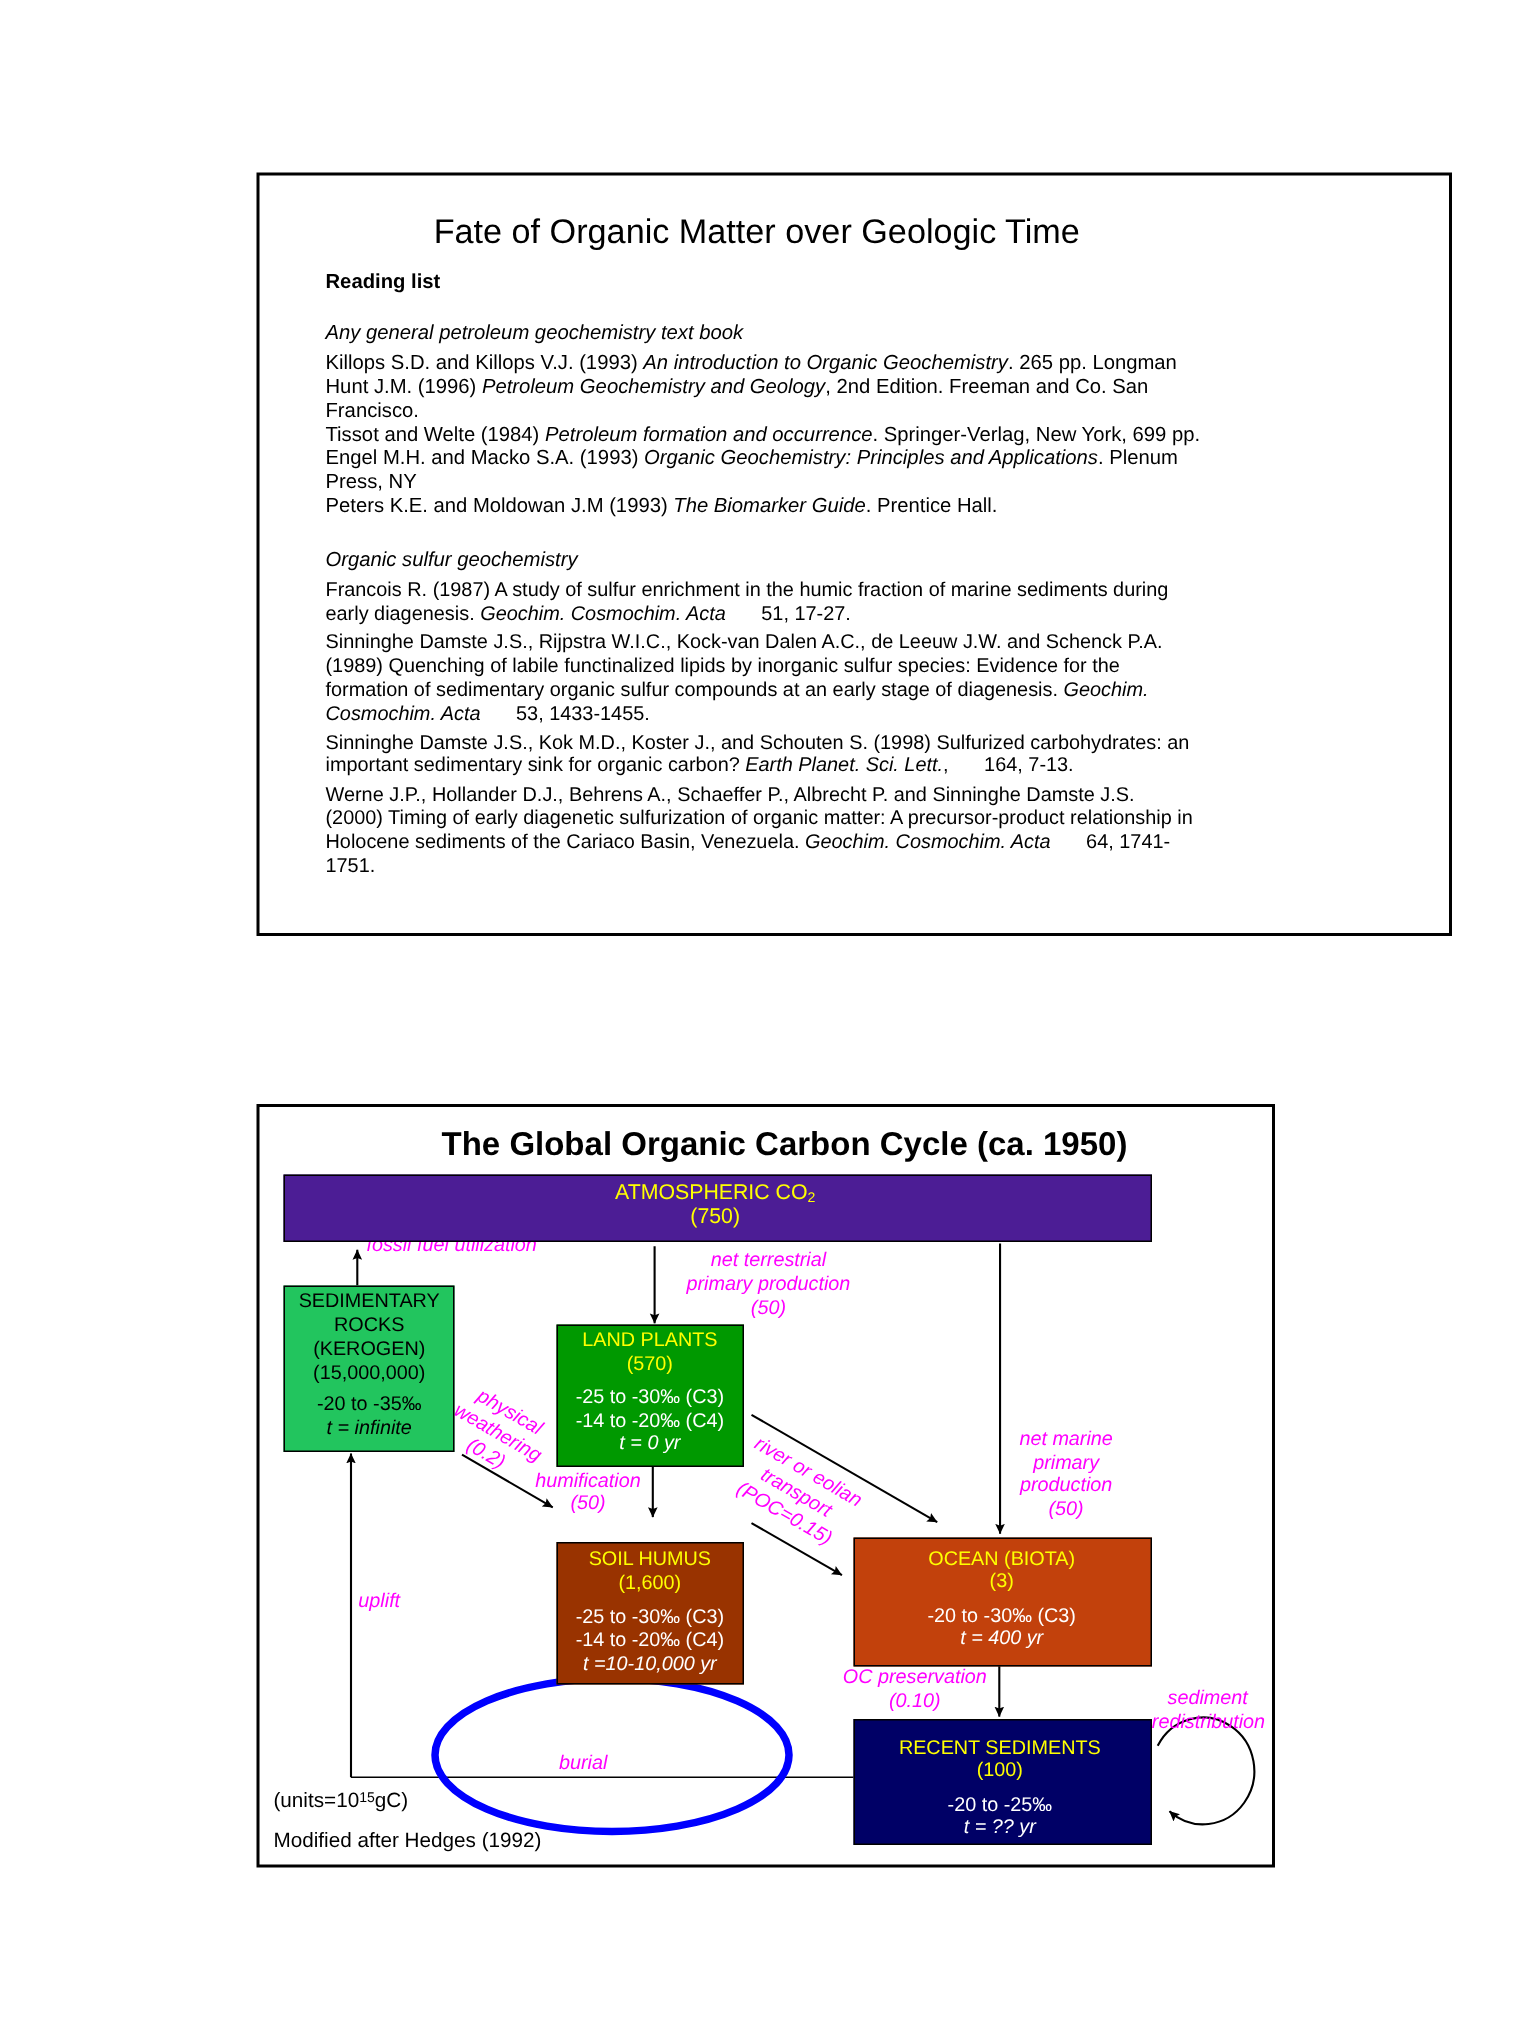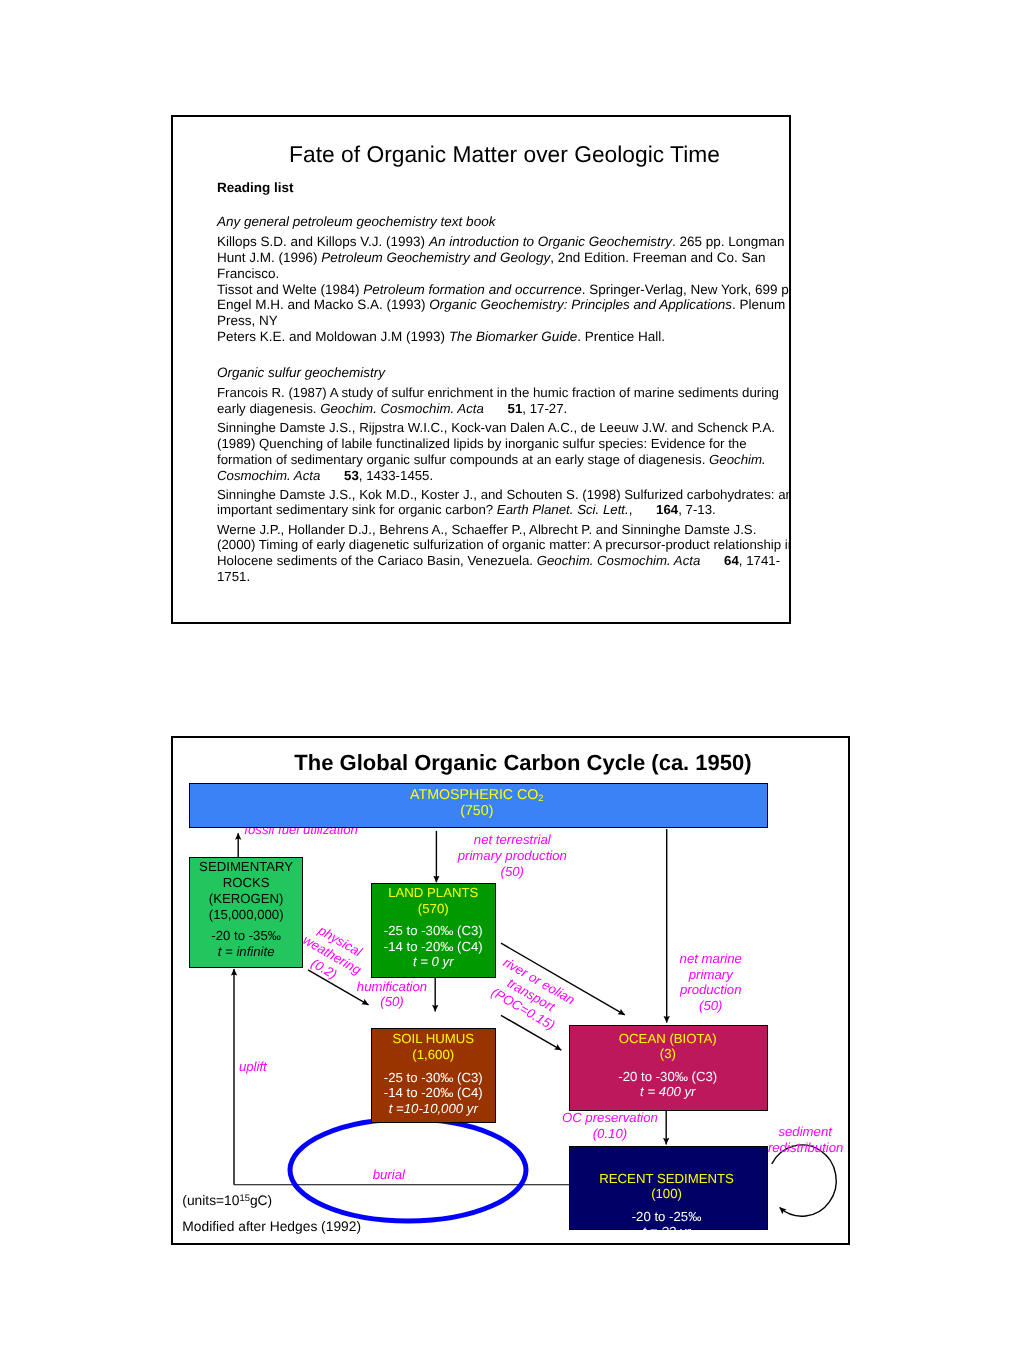--- a/index.html
+++ b/index.html
@@ -1,53 +1,53 @@
 <!DOCTYPE html>
 <html><head>
 <meta charset="utf-8">
 <style>
   html,body{margin:0;padding:0;background:#ffffff;}
   body{width:1020px;height:1360px;position:relative;
        font-family:"Liberation Sans",sans-serif;color:#000;
        -webkit-font-smoothing:antialiased;text-rendering:geometricPrecision;}
   .slide{position:absolute;border:2px solid #000;background:#fff;box-sizing:border-box;overflow:hidden;}
-  #slide1{left:171px;top:115px;width:620px;height:509px;}
+  #slide1{left:171px;top:115px;width:797px;height:509px;}
   #slide2{left:171px;top:736px;width:679px;height:509px;}
 
   
   .s1-title{position:absolute;left:-5px;top:23px;width:673px;text-align:center;
             font-size:22.8px;line-height:28px;letter-spacing:0px;}
   .s1-sub{position:absolute;left:44px;top:63px;font-size:13.5px;font-weight:bold;}
   .refblock{position:absolute;left:44px;width:592px;font-size:13.5px;line-height:15.8px;}
   .refblock p{margin:0;}
   .refblock i{font-style:italic;}
   .sec-head{font-style:italic;}
-  .refblock b{font-weight:bold;padding-left:20px;}
+  .refblock b{font-weight:normal;padding-left:20px;}
   #blockA{top:97px;}
   #blockB{top:248px;width:580px;}
   #blockB [data-name="reference-entry"]{font-size:13.26px;}
   .gap{height:4.5px;}
   #blockB [data-name="reference-entry"]+[data-name="reference-entry"]{margin-top:3.3px;}
 
   
   .s2-title{position:absolute;left:12.5px;top:14.5px;width:675px;text-align:center;
             font-size:22px;font-weight:bold;line-height:20px;}
   .dbox{position:absolute;border:1.5px solid #000;box-sizing:border-box;text-align:center;
         font-size:13.2px;line-height:15.5px;}
   .dbox .hd{color:#ffff00;white-space:nowrap;}
   .dbox .bd{color:#ffffff;white-space:nowrap;}
   .dbox .it{font-style:italic;}
-  #bx-atm{left:16px;top:45px;width:579px;height:45px;background:#3b82f6;font-size:14.2px;line-height:16.3px;padding-top:2.5px;padding-right:3.4px;}
+  #bx-atm{left:16px;top:45px;width:579px;height:45px;background:#4c1d95;font-size:14.2px;line-height:16.3px;padding-top:2.5px;padding-right:3.4px;}
   #bx-sed{left:16.3px;top:119px;width:113.7px;height:111.3px;background:#22c55e;border-width:1.1px;padding-top:0.8px;line-height:16.1px;}
   #bx-sed .bd{color:#000;}
   #bx-sed .hd{color:#000;}
   #bx-land{left:197.5px;top:145px;width:125.5px;height:95px;background:#009900;padding-top:1.2px;}
   #bx-soil{left:197.5px;top:274px;width:125.5px;height:95px;background:#993300;padding-top:2.4px;margin-top:16px;}
-  #bx-ocean{left:396px;top:286.5px;width:198.9px;height:86.1px;background:#be185d;padding-top:5.3px;padding-right:1.3px;}
-  #bx-rec{left:396px;top:407.5px;width:198.9px;height:84.5px;background:#000066;padding-top:24px;padding-right:3.8px;}
+  #bx-ocean{left:396px;top:286.5px;width:198.9px;height:86.1px;background:#c2410c;padding-top:5.3px;padding-right:1.3px;}
+  #bx-rec{left:396px;top:407.5px;width:198.9px;height:84.5px;background:#000066;padding-top:10px;padding-right:3.8px;}
   .sp{display:block;height:7.2px;}
   #bx-sed .sp{height:4.6px;}
   sub{font-size:0.66em;vertical-align:baseline;position:relative;top:0.26em;line-height:0;}
   .lbl{position:absolute;color:#ff00ff;font-style:italic;text-align:center;line-height:15.8px;
        font-size:13.2px;white-space:nowrap;}
   .rot{transform-origin:50% 50%;}
   .note{position:absolute;font-size:13.8px;line-height:16px;white-space:nowrap;}
   .note sup{font-size:0.68em;vertical-align:0.42em;}
   svg.layer{position:absolute;left:0;top:0;width:679px;height:509px;overflow:visible;}
 </style>

